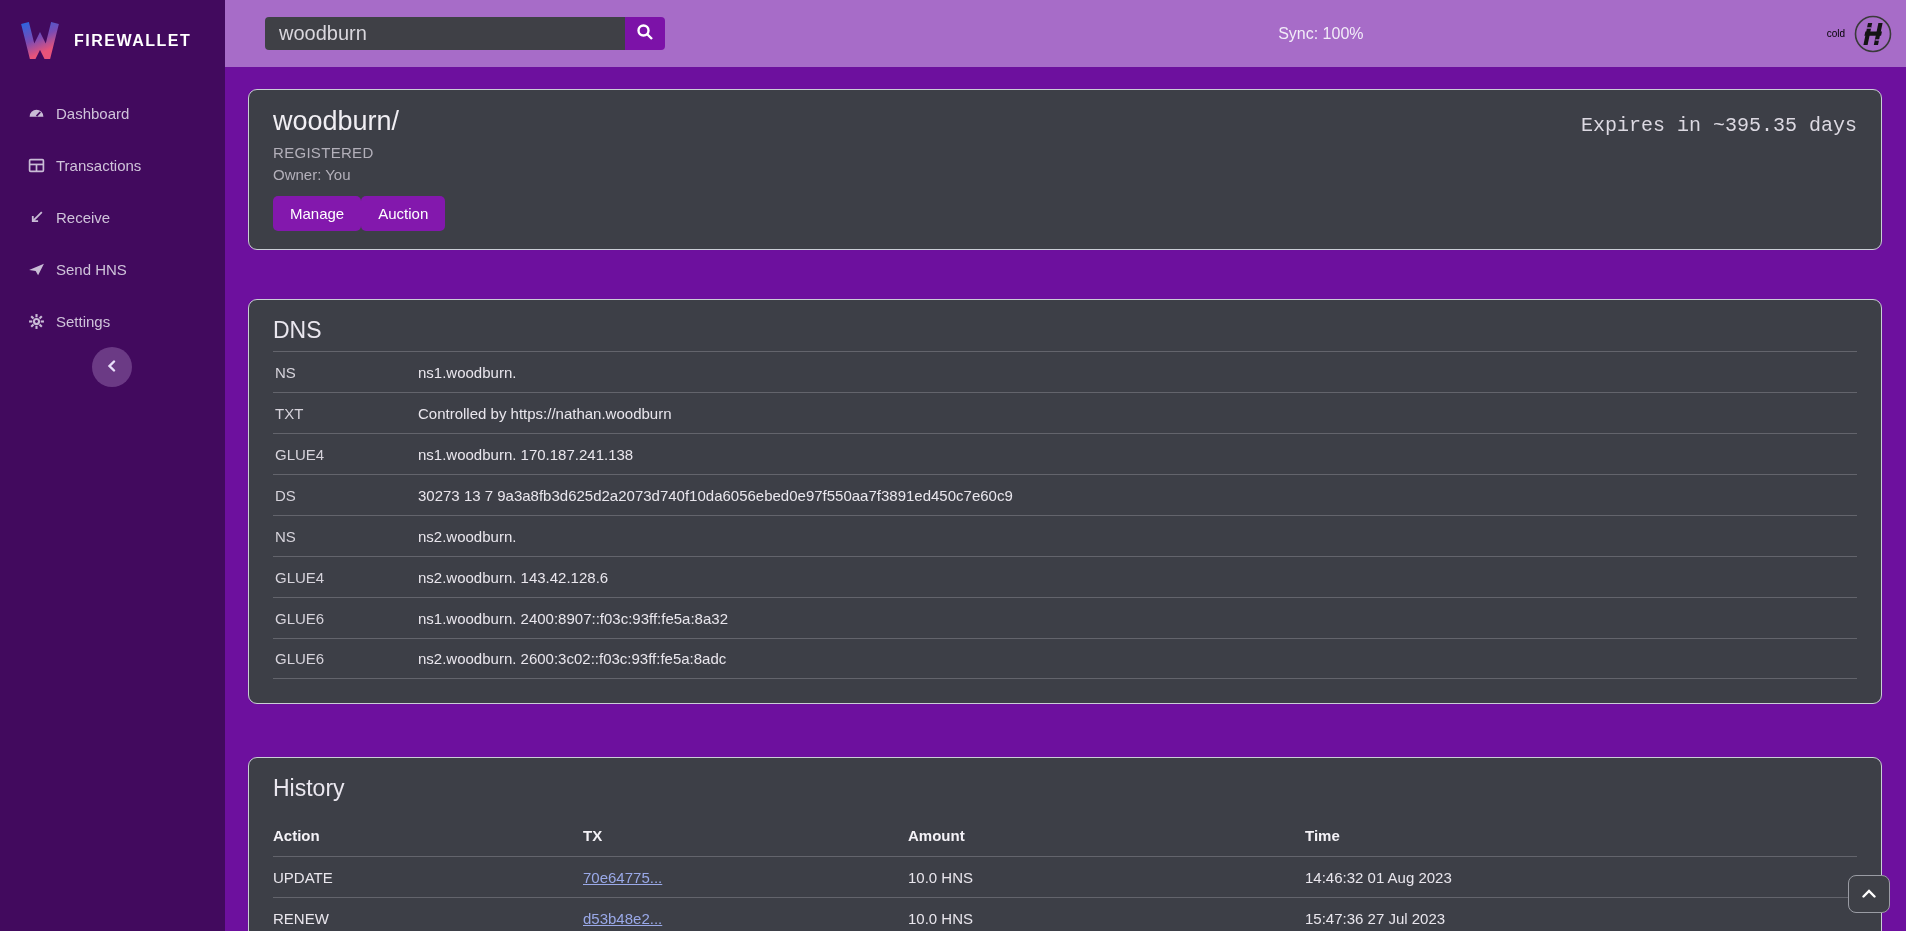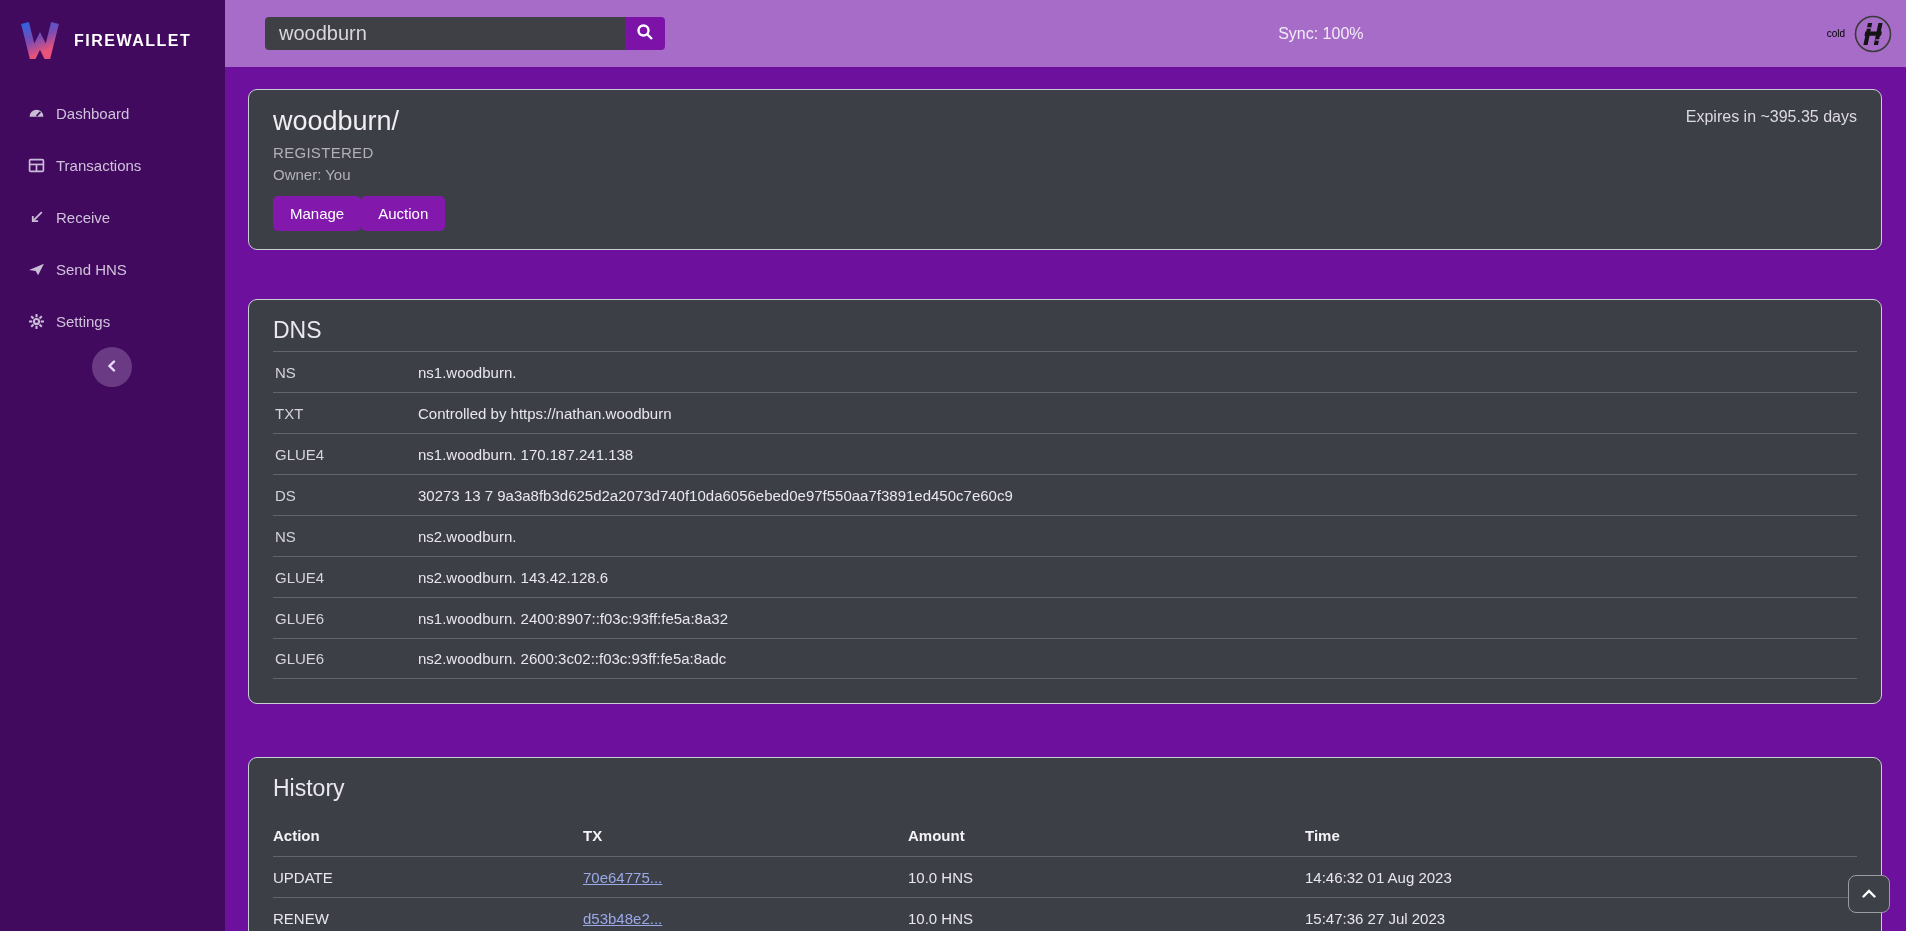--- a/index.html
+++ b/index.html
@@ -45,21 +45,21 @@
   
   .content{flex:1;background:var(--main-bg);overflow:hidden;padding:22px 24px 0 23px;}
   .card{background:var(--card-bg);border:1px solid var(--card-border);border-radius:9px;color:var(--text);}
 
   .domain-card{position:relative;height:161px;padding:16px 24px;margin-bottom:49px;}
   .domain-title{font-size:27px;font-weight:400;color:#f0eef3;}
   .domain-status{font-size:15px;color:var(--muted);margin-top:7px;letter-spacing:.3px;}
   .domain-owner{font-size:15px;color:var(--muted);margin-top:5px;}
   .domain-actions{margin-top:13px;display:flex;}
   .btn{background:var(--accent);color:#fff;border:none;border-radius:5px;padding:9px 17px;font-size:15px;font-family:"Liberation Sans",sans-serif;cursor:pointer;}
-  .domain-expires{position:absolute;top:18px;right:24px;font-size:16px;color:#dcd9e2;}
+  .domain-expires{position:absolute;top:24px;right:24px;font-size:20px;color:#dcd9e2;font-family:Liberation Mono, monospace;}
 
   .dns-card{padding:17px 24px 24px 24px;margin-bottom:53px;}
   .card-title{font-size:23px;font-weight:500;color:#eae7ef;}
   .dns-table{margin-top:7px;}
   .dns-row{display:flex;height:41px;align-items:center;border-top:1px solid var(--divider);font-size:15px;}
   .dns-table .dns-row:last-child{border-bottom:1px solid var(--divider);}
   .dns-type{width:145px;flex:0 0 145px;color:#d6d3db;padding-left:2px;}
   .dns-value{color:#e9e6ed;}
 
   .history-card{padding:17px 24px 0 24px;height:240px;overflow:hidden;}

